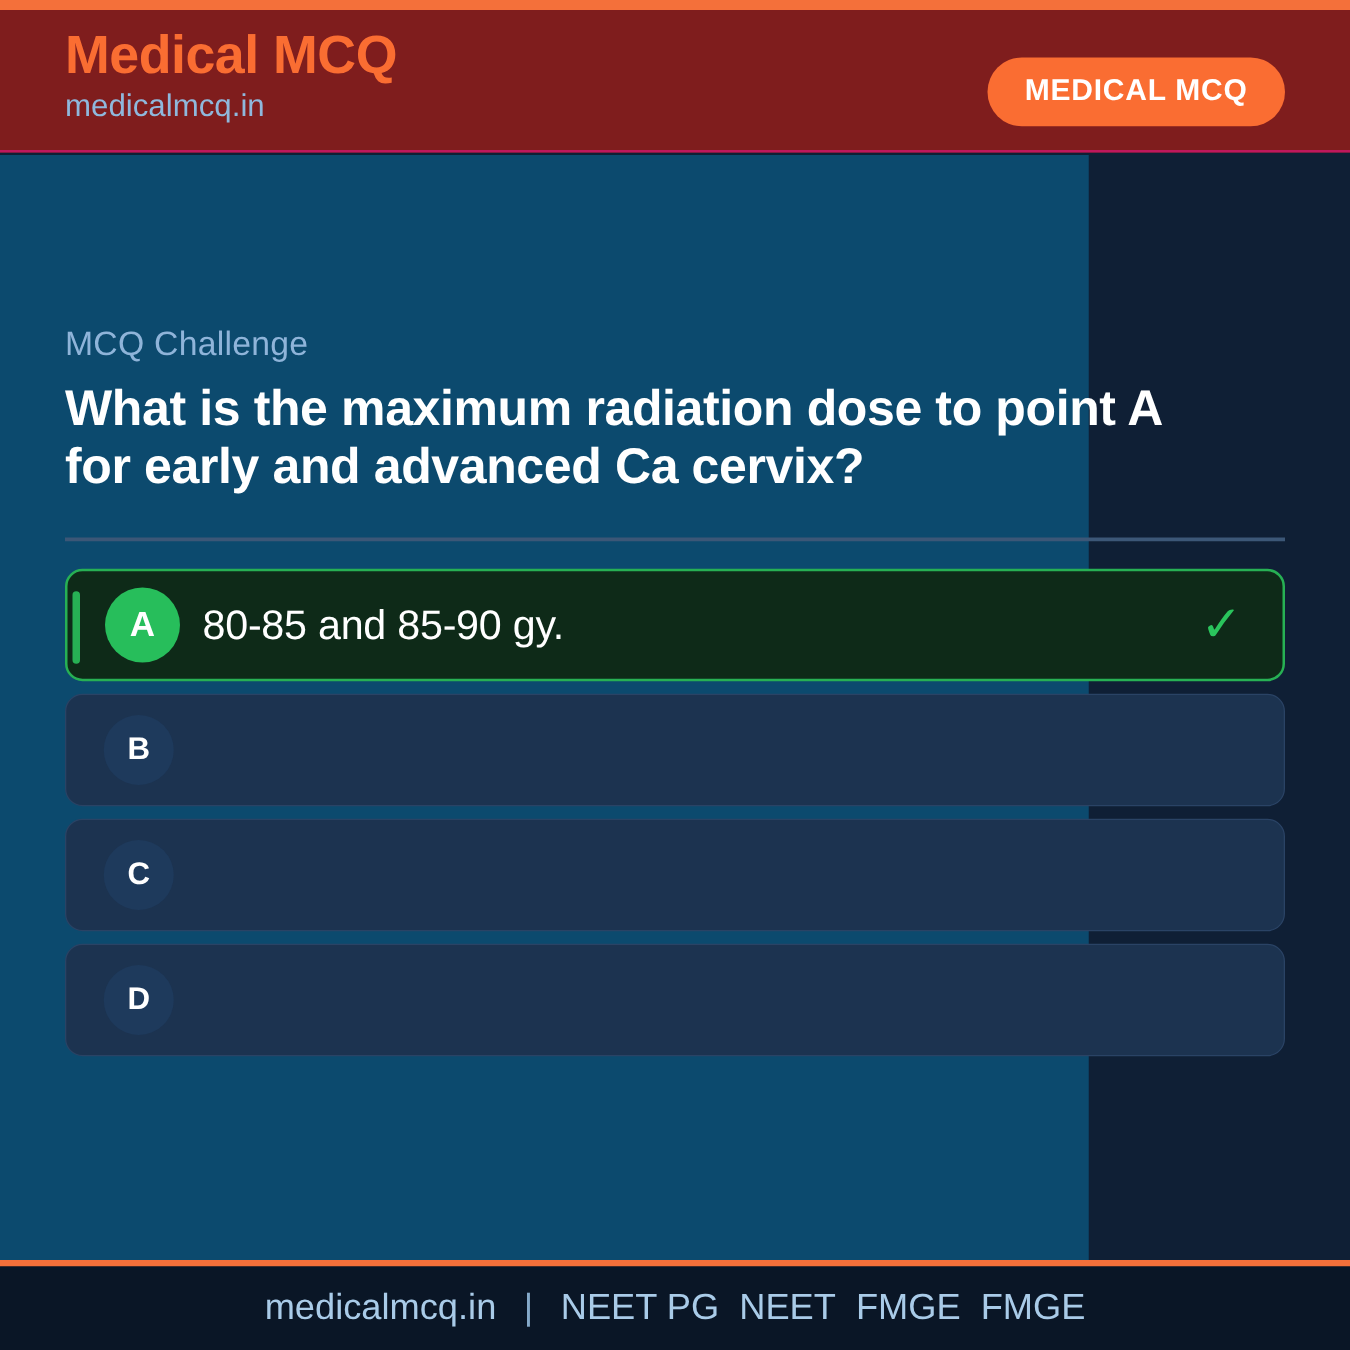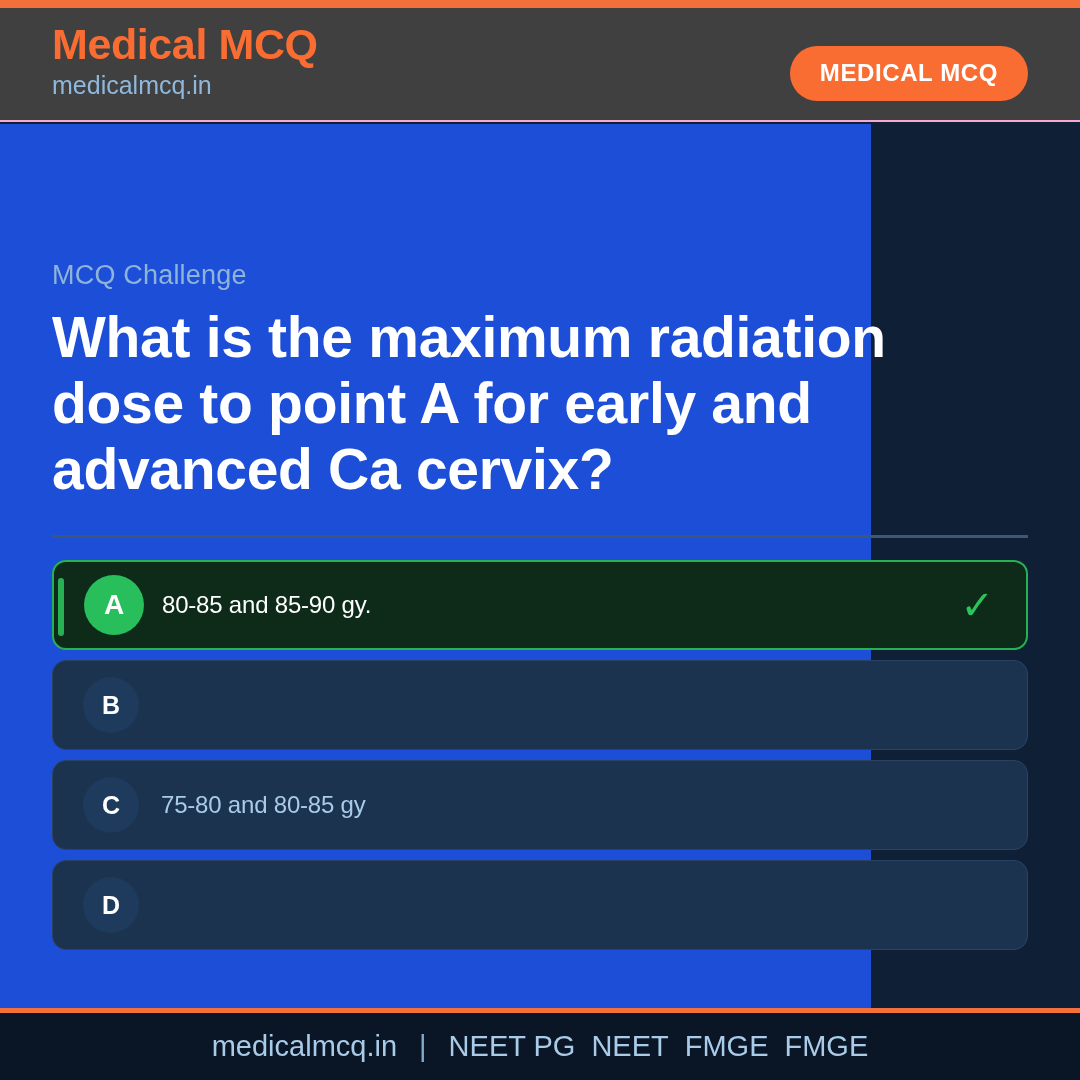--- a/index.html
+++ b/index.html
@@ -24,22 +24,22 @@
     height: 8px;
     background: #f4703a;
   }
 
   
   .header {
     position: absolute;
     top: 8px; left: 0;
     width: 1080px;
     height: 114px;
-    background: #404040;
-    border-bottom: 2px solid #f9a8d4;
+    background: #7f1d1d;
+    border-bottom: 2px solid #be185d;
   }
 
   .brand {
     position: absolute;
     left: 52px;
     top: 14px;
   }
 
   .brand-title {
     font-size: 43px;
@@ -69,39 +69,39 @@
     border-radius: 30px;
     white-space: nowrap;
   }
 
   
   .main {
     position: absolute;
     top: 124px; left: 0;
     width: 871px;
     height: 884px;
-    background: #1d4ed8;
+    background: #0c4a6e;
   }
 
   .content {
     position: absolute;
     left: 52px;
     top: 136px;
     width: 976px;
   }
 
   .eyebrow {
     font-size: 27px;
     color: #8fb4d9;
     letter-spacing: 0.2px;
     margin-bottom: 13px;
   }
 
   .question {
-    font-size: 57px;
+    font-size: 40px;
     font-weight: bold;
     color: #ffffff;
     line-height: 1.16;
     letter-spacing: -0.3px;
     max-width: 930px;
   }
 
   .divider {
     margin-top: 33px;
     height: 3px;
@@ -161,21 +161,21 @@
 
   .option.correct .option-letter {
     background: #27be5b;
     width: 60px;
     height: 60px;
     min-width: 60px;
     font-size: 28px;
   }
 
   .option-text {
-    font-size: 24px;
+    font-size: 33px;
     color: #a8cbe9;
     margin-left: 22px;
     letter-spacing: -0.2px;
   }
 
   .option.correct .option-text {
     color: #ffffff;
     margin-left: 18px;
   }
 
@@ -249,21 +249,20 @@
 
       <div class="option">
 
         <div class="option-letter">B</div>
 
       </div>
 
       <div class="option">
 
         <div class="option-letter">C</div>
-        <div class="option-text">75-80 and 80-85 gy</div>
 
       </div>
 
       <div class="option">
 
         <div class="option-letter">D</div>
 
       </div>
 
     </div>

